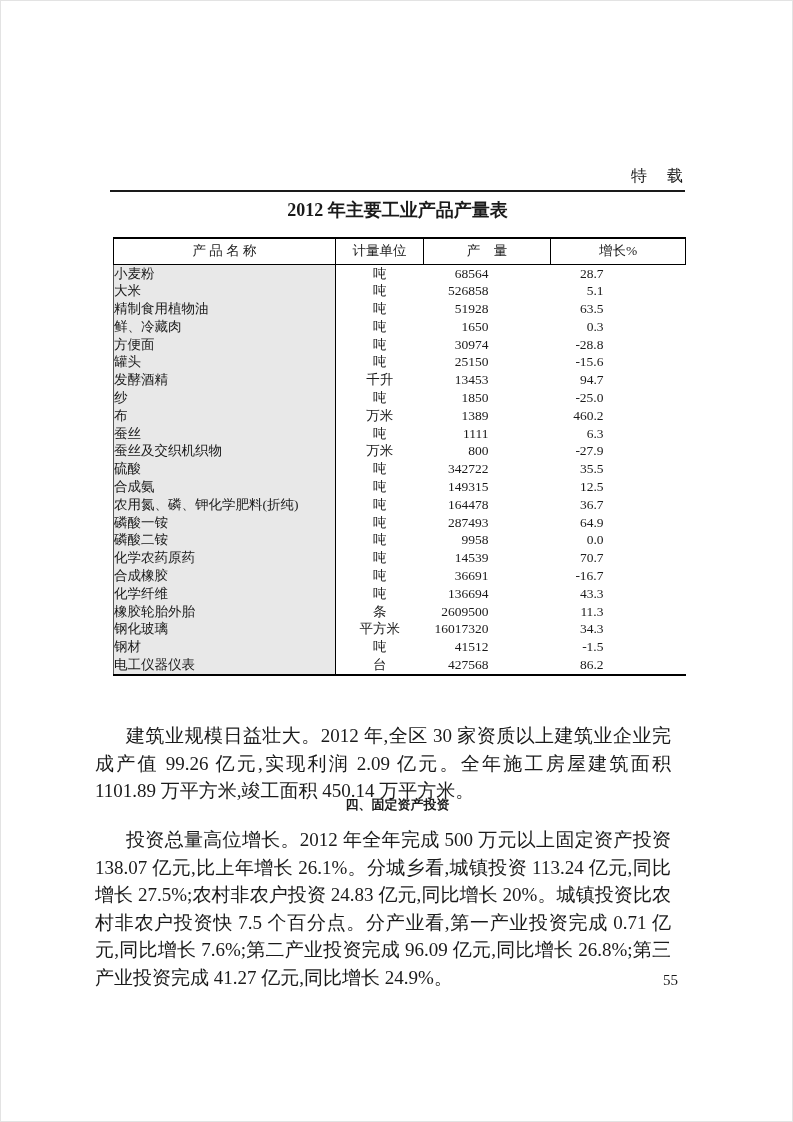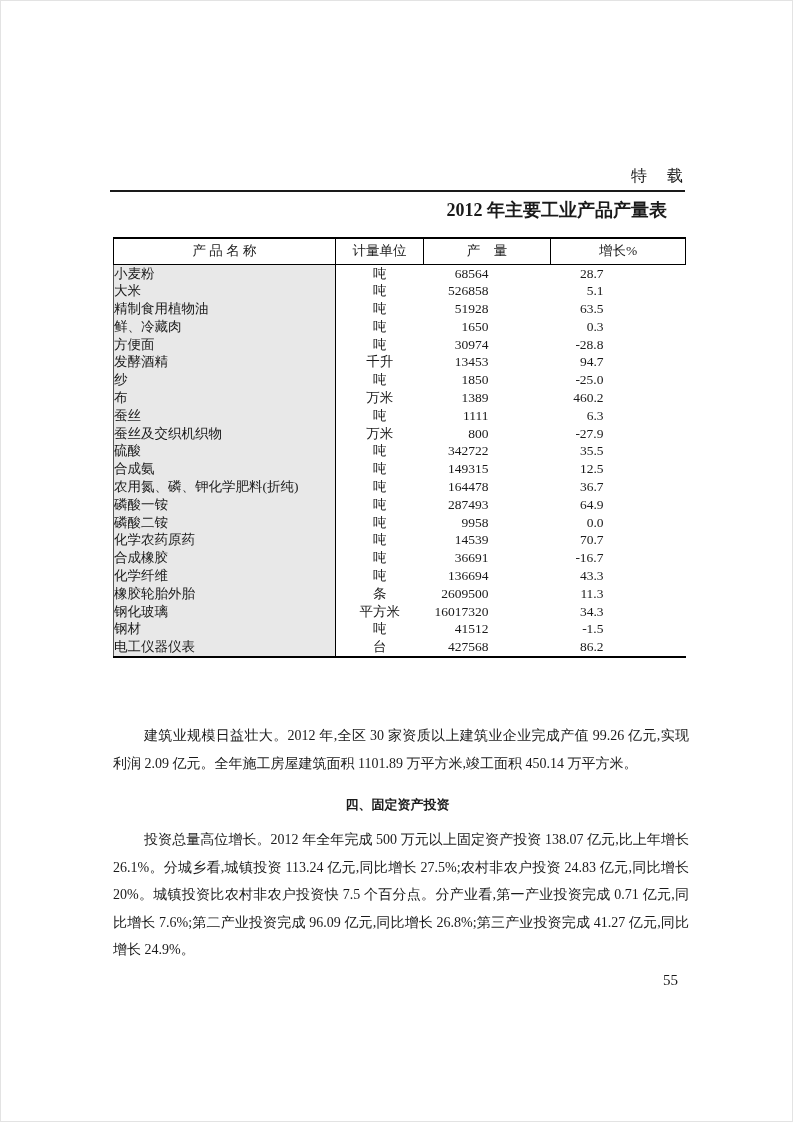--- a/index.html
+++ b/index.html
@@ -23,22 +23,22 @@
     font-size: 16px;
     letter-spacing: 2px;
     padding-bottom: 3px;
     border-bottom: 2px solid #1a1a1a;
     margin-top: 32px;
   }
 
   
   .table-title {
     position: absolute;
-    left: 92px; top: 198px; width: 575px;
-    text-align: right;
+    left: 110px; top: 198px; width: 575px;
+    text-align: center;
     font-size: 18px;
     font-weight: bold;
   }
 
   
   .products-table {
     position: absolute;
     left: 113px; top: 237px;
     width: 572px;
     border-collapse: collapse;
@@ -76,22 +76,22 @@
     border-right: 1px solid #000;
   }
   .products-table tbody td.unit { text-align: center; }
   .products-table tbody td.output { text-align: right; padding-right: 62px; }
   .products-table tbody td.growth { text-align: right; padding-right: 82px; }
   .products-table tbody tr:last-child td { border-bottom: 2px solid #000; }
 
   
   .para {
     position: absolute;
-    left: 113px; width: 576px;
-    font-size: 14px;
+    left: 95px; width: 576px;
+    font-size: 19px;
     line-height: 27.6px;
     text-align: justify;
     text-indent: 31px;
   }
   .para-construction { top: 722px; }
   .para-investment { top: 826px; }
 
   .section-heading {
     position: absolute;
     left: 110px; top: 796px; width: 575px;
@@ -159,20 +159,26 @@
           <td class="output">1650</td>
           <td class="growth">0.3</td>
         </tr>
         <tr>
           <td class="name">方便面</td>
           <td class="unit">吨</td>
           <td class="output">30974</td>
           <td class="growth">-28.8</td>
         </tr>
         <tr>
+          <td class="name">罐头</td>
+          <td class="unit">吨</td>
+          <td class="output">25150</td>
+          <td class="growth">-15.6</td>
+        </tr>
+        <tr>
           <td class="name">发酵酒精</td>
           <td class="unit">千升</td>
           <td class="output">13453</td>
           <td class="growth">94.7</td>
         </tr>
         <tr>
           <td class="name">纱</td>
           <td class="unit">吨</td>
           <td class="output">1850</td>
           <td class="growth">-25.0</td>

